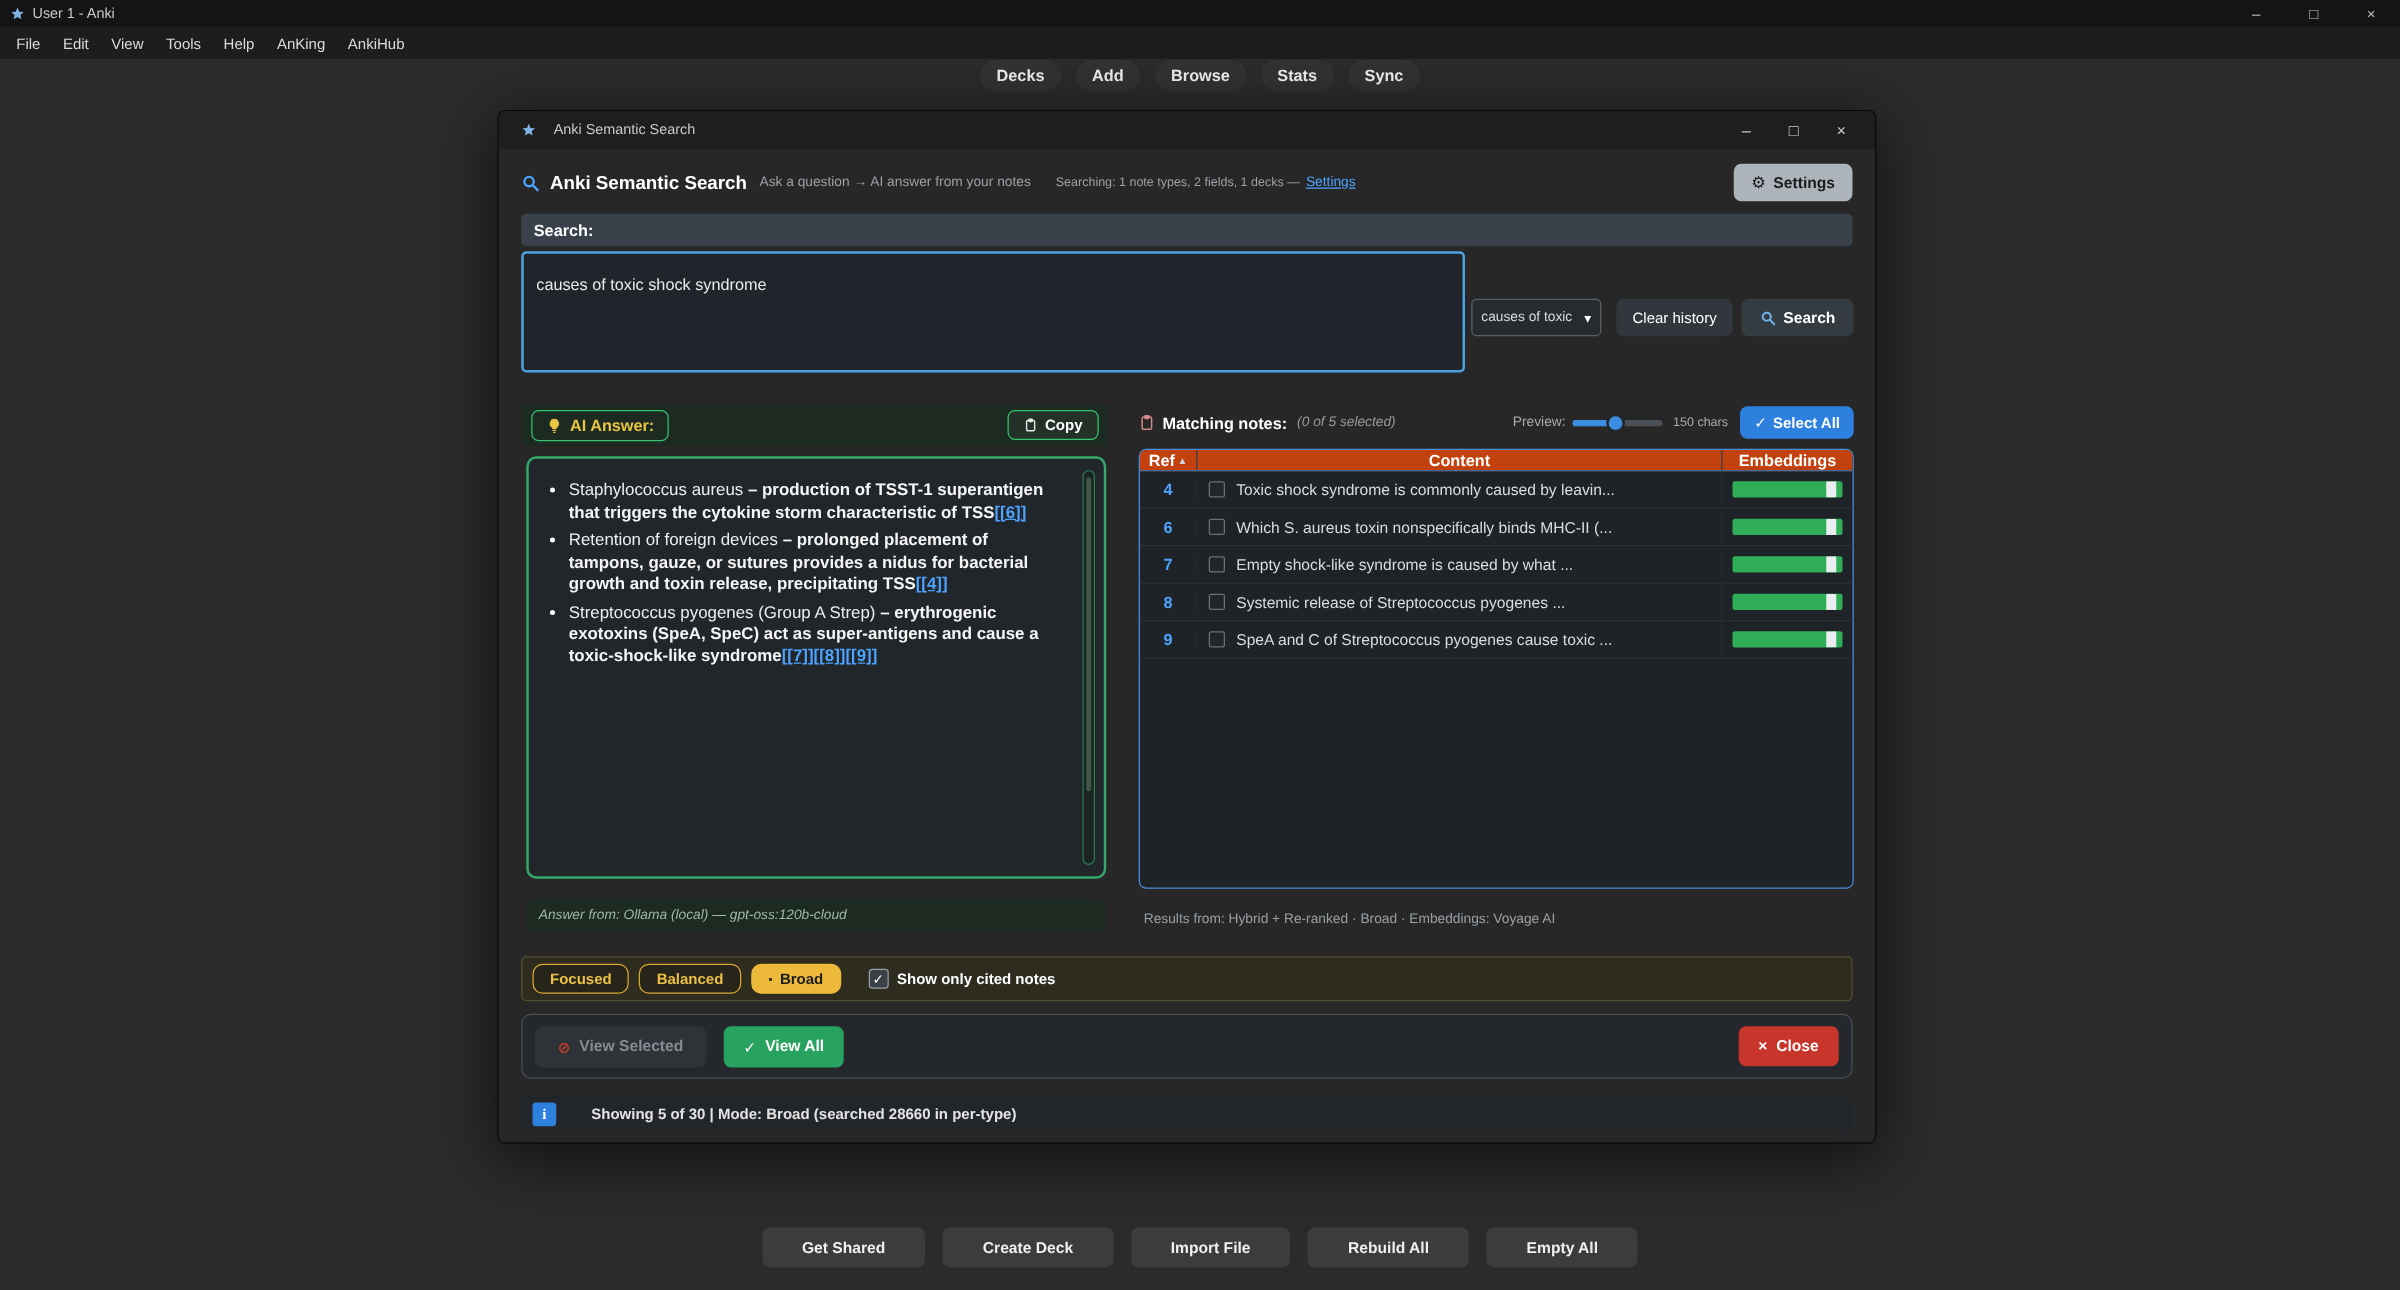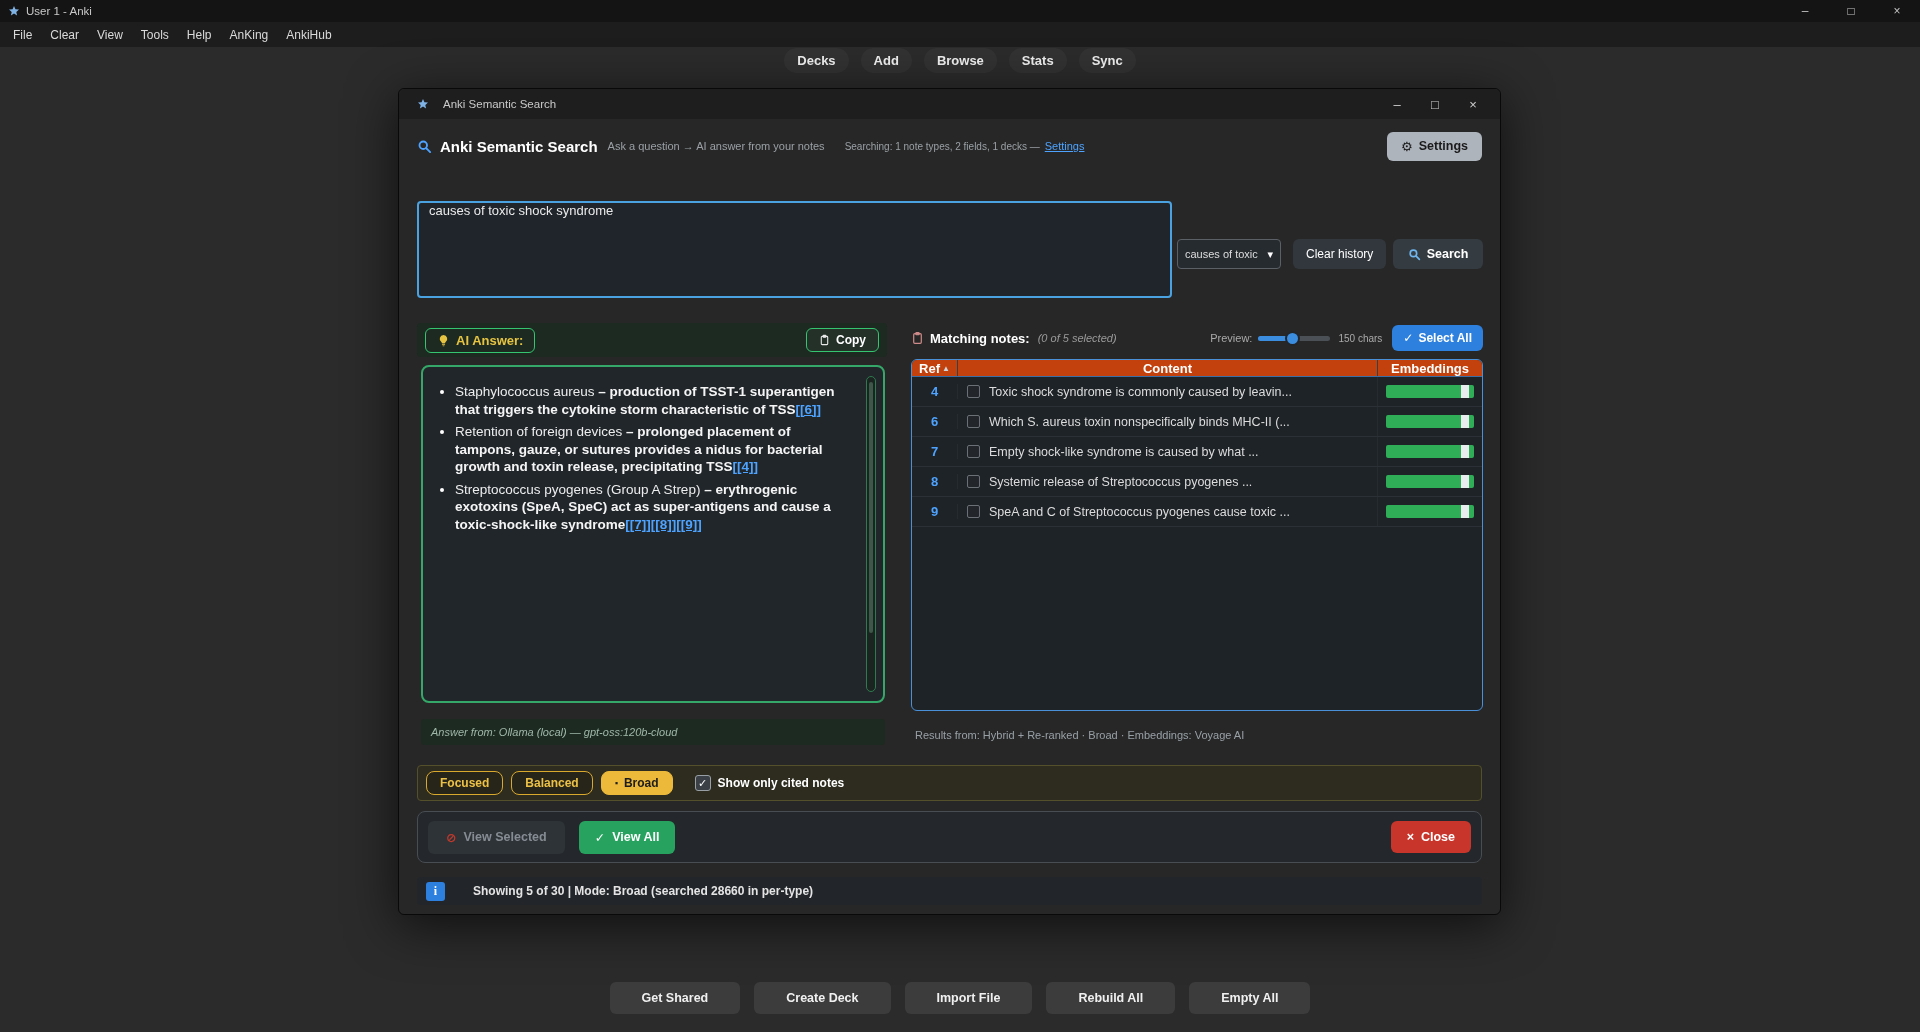--- a/index.html
+++ b/index.html
@@ -28,21 +28,21 @@
   .dlg-btn { width:38px; height:28px; display:flex; align-items:center; justify-content:center; color:#cfcfcf; font-size:13px; }
   .dlg-header { position:absolute; top:40px; left:18px; right:18px; height:34px; display:flex; align-items:center; }
   .app-title { font-weight:bold; font-size:15px; color:#ffffff; margin:0 10px 0 8px; }
   .subtitle { font-size:11px; color:#9aa0a5; margin-right:20px; }
   .scope { font-size:10px; color:#9aa0a5; }
   .scope-link { font-size:11px; color:#4da3ff; text-decoration:underline; margin-left:5px; }
   .settings-btn { margin-left:auto; background:#aeb4bb; color:#1b1b1b; font-weight:bold; font-size:12.5px; padding:7px 14px; border-radius:6px; display:flex; gap:6px; align-items:center; }
   .gear { font-size:13px; }
   
   .search-label-bar { position:absolute; top:82px; left:18px; right:18px; height:26px; background:#39424b; border-radius:4px; display:flex; align-items:center; padding-left:10px; font-weight:bold; font-size:13px; color:#fff; }
-  .search-textarea { position:absolute; top:112px; left:18px; width:755px; height:97px; background:#1f252a; border:2px solid #4aa3e0; border-radius:4px; color:#eaeaea; font-size:13px; padding:0 10px; resize:none; outline:none; font-family:inherit; }
+  .search-textarea { position:absolute; top:112px; left:18px; width:755px; height:97px; background:#1f252a; border:2px solid #4aa3e0; border-radius:4px; color:#eaeaea; font-size:13px; padding:17px 10px; resize:none; outline:none; font-family:inherit; }
   .history-select { position:absolute; top:150px; left:778px; width:104px; height:30px; background:#262b30; border:1px solid #5a6066; border-radius:4px; display:flex; align-items:center; padding:0 7px; font-size:11px; color:#ddd; }
   .chev { margin-left:auto; font-size:11px; color:#fff; font-weight:bold; }
   .clear-history-btn { position:absolute; top:150px; left:894px; height:30px; padding:0 13px; background:#31373d; border-radius:6px; color:#fff; font-weight:normal; font-size:12px; display:flex; align-items:center; }
   .search-btn { position:absolute; top:150px; left:994px; width:90px; height:30px; background:#343b41; border-radius:6px; color:#fff; font-weight:bold; font-size:12.5px; display:flex; align-items:center; justify-content:center; gap:6px; }
   
   .ai-header { position:absolute; top:234px; left:18px; width:470px; height:34px; background:#1c2a21; border-radius:4px; display:flex; align-items:center; padding:0 8px; }
   .ai-pill { border:1px solid #35c46f; border-radius:6px; padding:4px 11px; display:flex; align-items:center; gap:6px; font-weight:bold; font-size:13px; color:#e6c441; }
   .copy-btn { margin-left:auto; border:1px solid #35c46f; background:#233129; border-radius:6px; padding:4px 12px; color:#fff; font-weight:bold; font-size:12px; display:flex; gap:6px; align-items:center; }
   .ai-panel { position:absolute; top:276px; left:22px; width:464px; height:338px; background:#20262a; border:2px solid #35a869; border-radius:8px; padding:16px 30px 14px 12px; }
   .ai-panel ul { margin:0; padding-left:20px; }
@@ -112,21 +112,21 @@
   <span class="title-text">User 1 - Anki</span>
   <div class="win-controls">
     <span class="win-btn">–</span>
     <span class="win-btn">□</span>
     <span class="win-btn">×</span>
   </div>
 </div>
 
 <div class="menubar">
   <span class="menu-item">File</span>
-  <span class="menu-item">Clear</span>
+  <span class="menu-item">Edit</span>
   <span class="menu-item">View</span>
   <span class="menu-item">Tools</span>
   <span class="menu-item">Help</span>
   <span class="menu-item">AnKing</span>
   <span class="menu-item">AnkiHub</span>
 </div>
 
 <div class="main-toolbar">
   <span class="tool-item">Decks</span>
   <span class="tool-item">Add</span>
@@ -161,20 +161,23 @@
     <span class="app-title">Anki Semantic Search</span>
     <span class="subtitle">Ask a question → AI answer from your notes</span>
     <span class="scope">Searching: 1 note types, 2 fields, 1 decks —</span>
     <span class="scope-link">Settings</span>
     <span class="settings-btn">
       <span class="gear">⚙</span>
       <span>Settings</span>
     </span>
   </div>
 
+  <div class="search-label-bar">
+    <span>Search:</span>
+  </div>
 
   <textarea class="search-textarea" spellcheck="false" style="">causes of toxic shock syndrome</textarea>
 
   <div class="history-select">
     <span>causes of toxic</span>
     <span class="chev">▾</span>
   </div>
 
   <span class="clear-history-btn">
     <span>Clear history</span>

